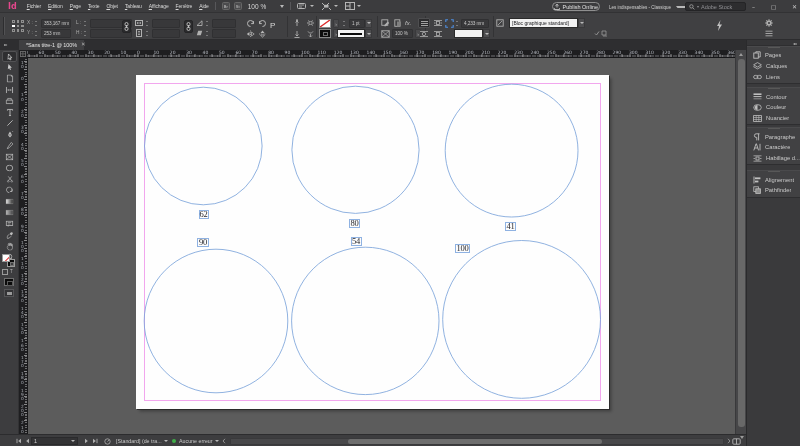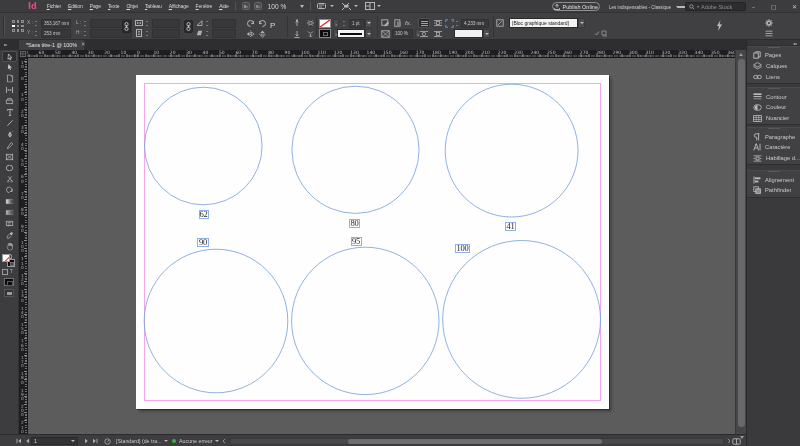--- a/index.html
+++ b/index.html
@@ -2,21 +2,21 @@
 <html><head>
 <meta charset="utf-8">
 <style>
   * { margin:0; padding:0; box-sizing:border-box; }
   html,body { width:800px; height:446px; overflow:hidden; background:#3d3d3d; }
   body { font-family:"Liberation Sans", sans-serif; color:#cfcfcf; -webkit-font-smoothing:antialiased; }
   #app { position:relative; width:800px; height:446px; background:#3d3d3d; overflow:hidden; }
   .abs { position:absolute; }
 
   
-  #menubar { position:absolute; left:0; top:0; width:800px; height:13px; background:#3c3c3e; border-bottom:1px solid #323234; display:flex; align-items:center;padding-left:20px; }
+  #menubar { position:absolute; left:0; top:0; width:800px; height:13px; background:#3c3c3e; border-bottom:1px solid #323234; display:flex; align-items:center; }
   #logo { font-family:"DejaVu Sans", sans-serif; font-weight:bold; font-size:8px; color:#e5478c; margin-left:8px; letter-spacing:0; }
   #menus { display:flex; margin-left:10px; gap:7px; }
   .menu-item { font-size:5px; letter-spacing:-0.1px; color:#d8d8d8; white-space:nowrap; }
   .menu-item u { text-decoration:underline; text-underline-offset:1px; }
   .mb-sep { width:1px; height:8px; background:#57575a; margin:0 6px; }
   .sq-icon { width:8px; height:8px; background:#4c4c4e; border:0.5px solid #666; border-radius:1.5px; font-size:4px; color:#c8c8c8; display:flex; align-items:center; justify-content:center; margin-right:4px; }
   .chev { display:inline-block; width:0; height:0; border-left:2.5px solid transparent; border-right:2.5px solid transparent; border-top:3px solid #b9b9b9; }
   .chev-sm { border-left-width:2px; border-right-width:2px; border-top-width:2.5px; }
   #zoom-level { font-size:6.5px; color:#d8d8d8; margin:0 4px 0 2px; }
   .mb-group { display:flex; align-items:center; gap:2px; margin-right:7px; }
@@ -682,21 +682,21 @@
         <circle fill="none" stroke="#7ca4da" stroke-width="0.85" cx="219.5" cy="74.8" r="63.6"></circle>
         <circle fill="none" stroke="#7ca4da" stroke-width="0.85" cx="375.6" cy="75.6" r="66.4"></circle>
         <circle fill="none" stroke="#7ca4da" stroke-width="0.85" cx="80" cy="246" r="71.8"></circle>
         <circle fill="none" stroke="#7ca4da" stroke-width="0.85" cx="229.3" cy="245.9" r="73.7"></circle>
         <circle fill="none" stroke="#7ca4da" stroke-width="0.85" cx="385.6" cy="244.4" r="78.9"></circle>
       </svg>
       <div class="plabel" style="left:62.5px;top:134.5px;width:10px;height:9px">62</div>
       <div class="plabel" style="left:213px;top:143.5px;width:11px;height:9px">80</div>
       <div class="plabel" style="left:369px;top:146.5px;width:11px;height:9px">41</div>
       <div class="plabel" style="left:61px;top:162.5px;width:12px;height:9px">90</div>
-      <div class="plabel" style="left:214.5px;top:161.5px;width:11px;height:9px">95</div>
+      <div class="plabel" style="left:214.5px;top:161.5px;width:11px;height:9px">54</div>
       <div class="plabel" style="left:319px;top:169px;width:15px;height:9px">100</div>
     </div>
   </div>
 
   <div id="vscroll">
     <div class="arrow-up"></div>
     <div id="vthumb"></div>
   </div>
 
   <div id="statusbar">

